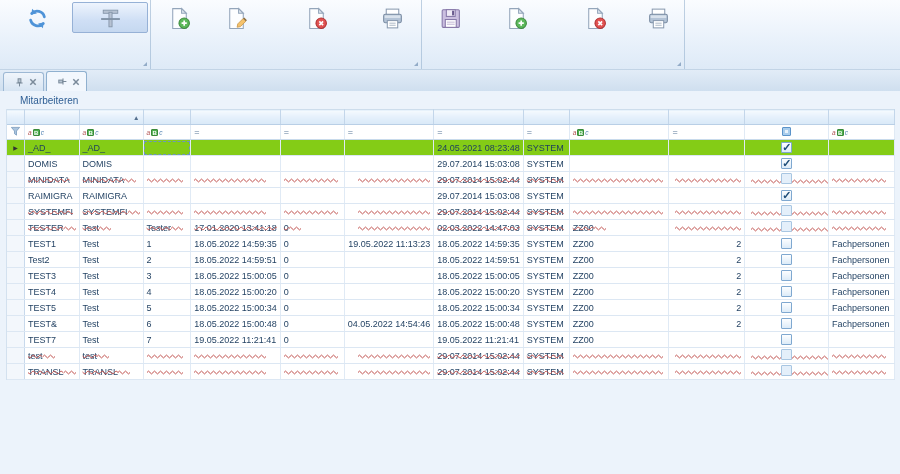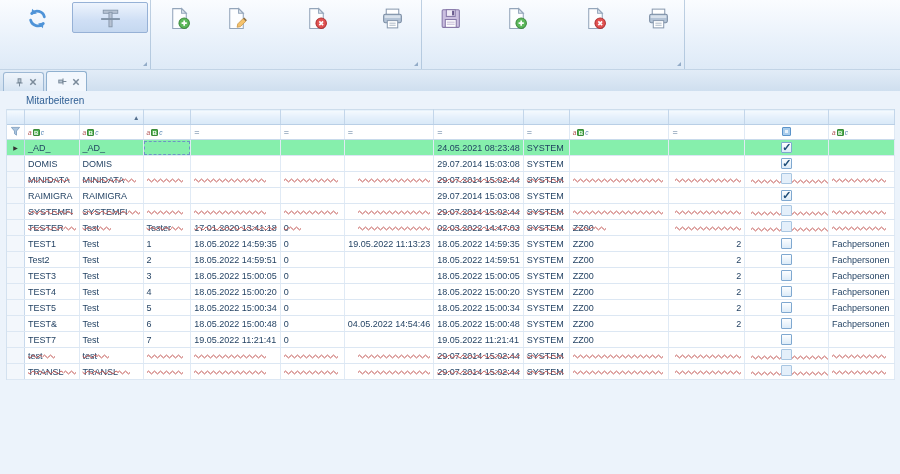--- a/index.html
+++ b/index.html
@@ -30,35 +30,35 @@
             display:flex; align-items:flex-end; padding-left:3px; }
   .tab { height:19px; display:flex; align-items:center; gap:4px; padding:0 6px 0 7px;
          margin-right:2px; font-size:10px; border:1px solid #9db8d4; border-bottom:none;
          border-radius:3px 3px 0 0; background:linear-gradient(180deg,#f0f5fb,#d6e4f2);
          color:#1d3d5f; cursor:default; }
   .tab.active { background:#f2f7fd; font-weight:bold; border-color:#8fb0cf; height:20px; }
   .tab .ticon { display:inline-flex; width:9px; height:9px; align-items:center; justify-content:center; }
 
   
   .content { height:382px; background:#ecf3fb; }
-  .panel-caption { font-size:10px; color:#2e5e94; padding:4px 0 3px 26px; }
+  .panel-caption { font-size:10px; color:#2e5e94; padding:4px 0 3px 20px; }
 
   .grid-wrap { margin-left:6px; width:889px; background:#f7fafd; border-left:1px solid #d3e1ef; }
   table.grid { border-collapse:collapse; table-layout:fixed; font-size:9px; }
   .grid th { height:15px; font-weight:normal; text-align:left; padding:0 3px;
              font-size:8.5px; color:#1d3d5f; overflow:hidden; white-space:nowrap;
              background:linear-gradient(180deg,#f5fafe,#e3effb 55%,#d9e9f8);
              border-right:1px solid #c3d6ea; border-bottom:1px solid #b9cfe6;
              border-top:1px solid #cdddec; position:relative; }
   .grid th.hright { text-align:right; }
   .grid td { height:16px; padding:0 3px; overflow:hidden; white-space:nowrap;
              border-right:1px solid #e0eaf5; border-bottom:1px solid #dce7f3;
              background:#fff; }
   .grid tr.frow td { height:15px; background:#fff; border-bottom:1px solid #c8daeb; }
-  .grid tr.sel td { background:#86efac; }
+  .grid tr.sel td { background:#84cc16; }
   .grid td.tright { text-align:right; }
   .grid td.tcenter { text-align:center; }
   .grid td.indcell { background:#f3f7fc; border-right:1px solid #c8d9ec; text-align:center;
                      color:#333; font-size:6px; padding:0; }
   .grid td.focus { outline:1px dashed #6d94c4; outline-offset:-2px; background:#fff; }
   .deact-text { text-decoration:line-through; text-decoration-style:wavy;
                 text-decoration-color:#c0504d; text-decoration-thickness:1px; color:#2a4a6b; }
   .wave { vertical-align:middle; }
   .cbwrap { position:relative; display:inline-block; width:100%; height:13px; }
   .cbwave { position:absolute; left:3px; top:3px; }

